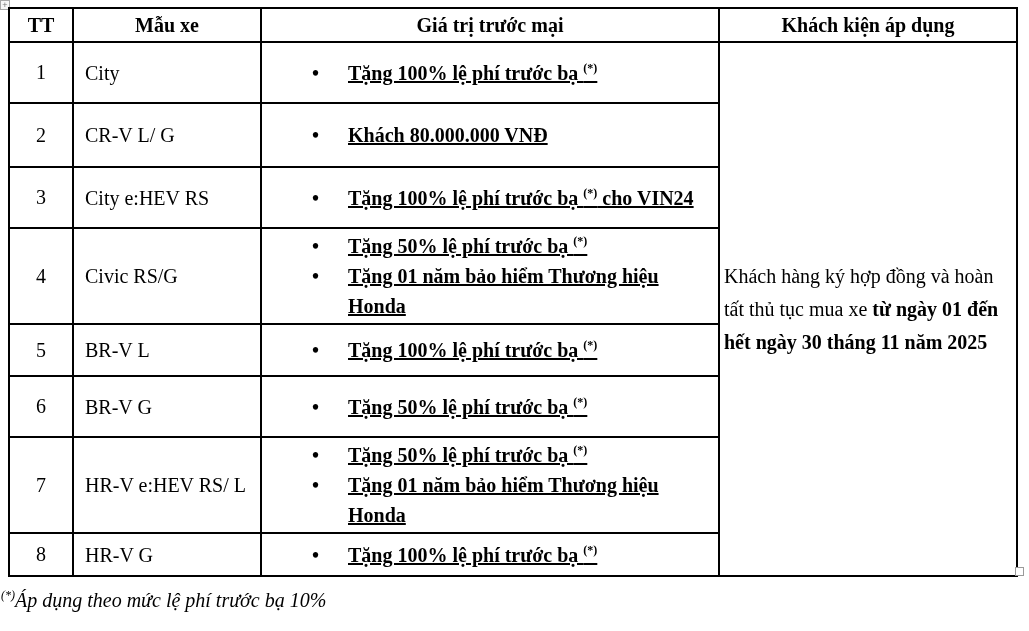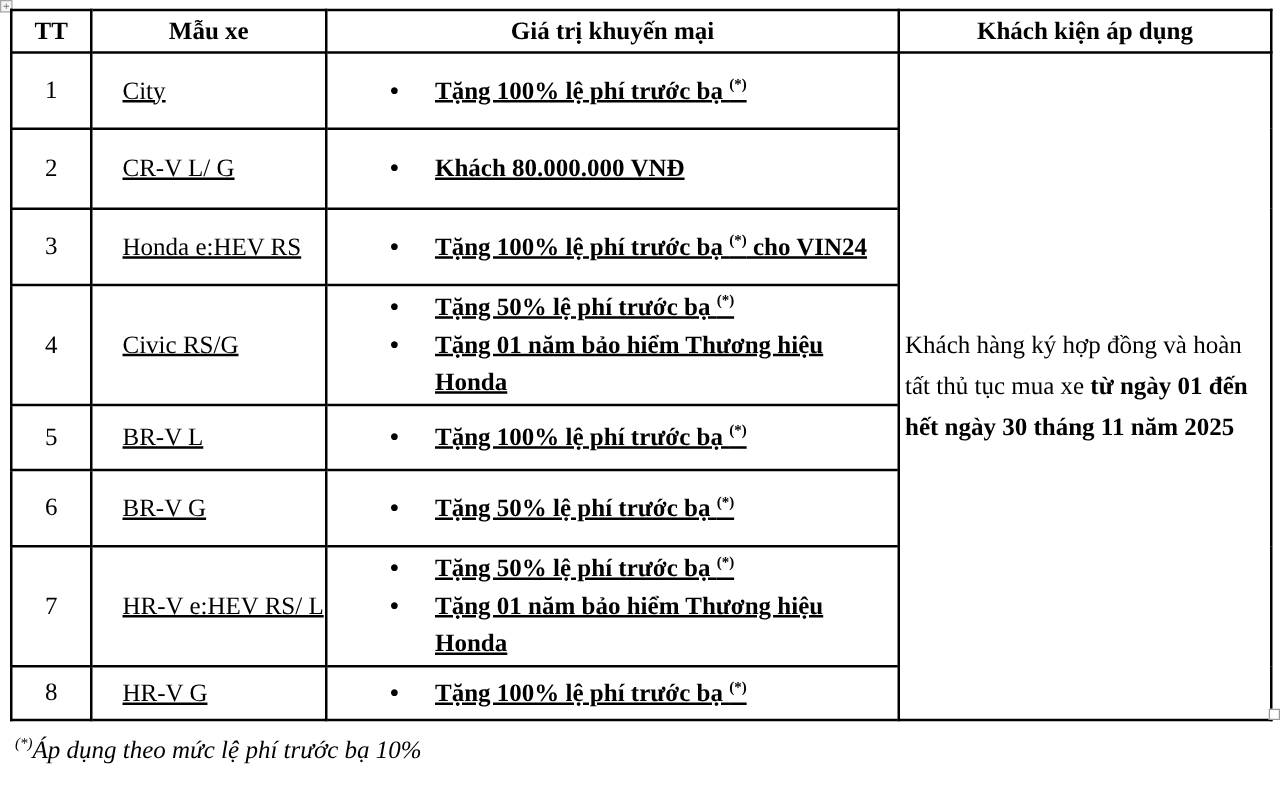--- a/index.html
+++ b/index.html
@@ -78,21 +78,21 @@
   tr.r2 { height: 64px; }
   tr.r3 { height: 61px; }
   tr.r4 { height: 90px; }
   tr.r5 { height: 52px; }
   tr.r6 { height: 61px; }
   tr.r7 { height: 88px; }
   tr.r8 { height: 43px; }
 
   td.tt { text-align: center; }
 
-  td.model { padding-left: 24px; line-height: 30px; text-decoration: underline; }
+  td.model { padding-left: 11px; line-height: 30px; }
   .model-inner { max-width: 162px; }
 
   td.promo { }
   .promo-list { padding: 2px 6px 2px 50px; }
   .bullet-item {
     display: flex;
     align-items: flex-start;
     font-weight: bold;
     line-height: 30px;
   }
@@ -113,21 +113,21 @@
 
   td.condition {
     padding: 0 8px 0 4px;
     line-height: 33px;
     vertical-align: middle;
   }
   td.condition .cond-bold { font-weight: bold; }
 
   .footnote {
     position: absolute;
-    left: 12px;
+    left: 1px;
     top: 589px;
     font-style: italic;
     font-size: 20px;
   }
   .footnote sup {
     font-size: 12px;
     font-style: italic;
     line-height: 0;
   }
 </style>
@@ -140,21 +140,21 @@
   <colgroup>
     <col class="c-tt">
       <col class="c-model">
       <col class="c-promo">
       <col class="c-condition">
   </colgroup>
   <tbody>
       <tr>
     <th>TT</th>
     <th>Mẫu xe</th>
-    <th>Giá trị khuyến mại</th>
+    <th>Giá trị trước mại</th>
     <th>Khách kiện áp dụng</th>
   </tr>
 
   <tr class="r1">
     <td class="tt">1</td>
     <td class="model">
       <div class="model-inner">City</div>
     </td>
     <td class="promo">
       <div class="promo-list">
@@ -180,21 +180,21 @@
           <span class="bullet">•</span>
           <span class="bullet-text"><span>Khách 80.000.000 VNĐ</span><sup class="star"></sup><span></span></span>
         </div>
       </div>
     </td>
   </tr>
 
   <tr class="r3">
     <td class="tt">3</td>
     <td class="model">
-      <div class="model-inner">Honda e:HEV RS</div>
+      <div class="model-inner">City e:HEV RS</div>
     </td>
     <td class="promo">
       <div class="promo-list">
         <div class="bullet-item">
           <span class="bullet">•</span>
           <span class="bullet-text"><span>Tặng 100% lệ phí trước bạ </span><sup class="star">(*)</sup><span> cho VIN24</span></span>
         </div>
       </div>
     </td>
   </tr>

